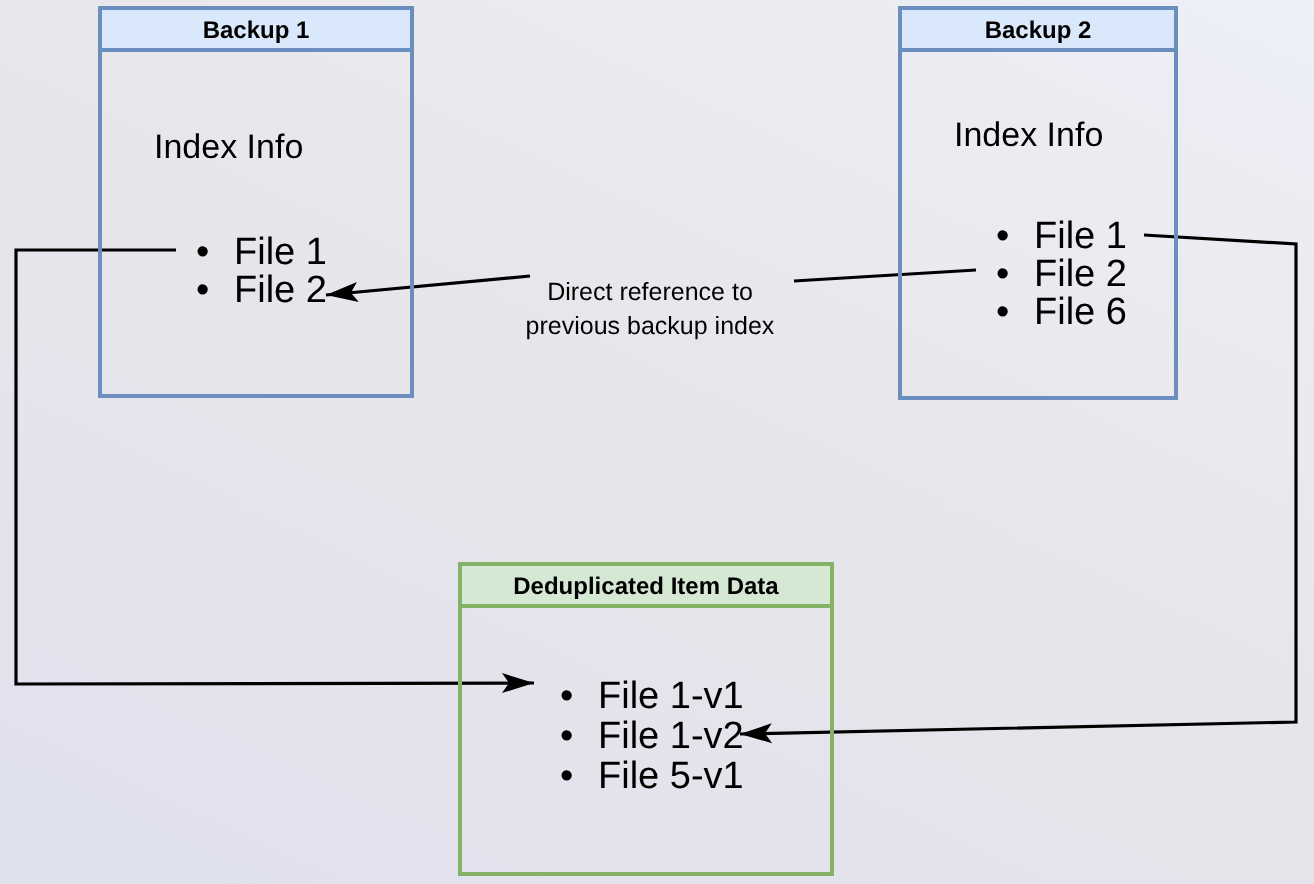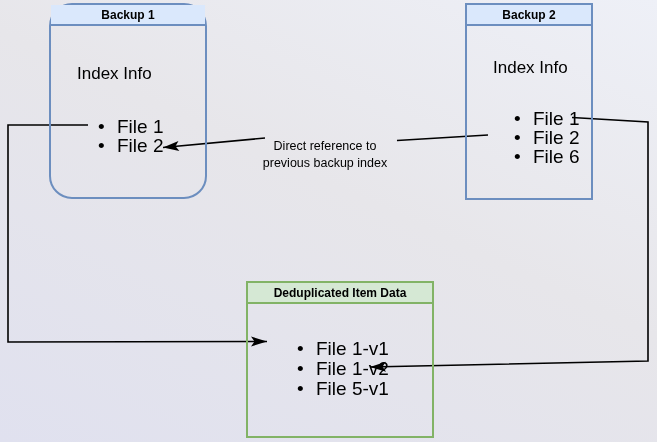--- a/index.html
+++ b/index.html
@@ -34,23 +34,23 @@
     display: flex;
     align-items: center;
     justify-content: center;
     font-size: 12px;
     font-weight: bold;
     border-bottom: 2px solid;
   }
   .node.blue  .node-header { background: var(--blue-node-header, #dae8fc); border-color: var(--blue-node-border, #6c8ebf); }
   .node.green .node-header { background: var(--green-node-header, #d5e8d4); border-color: var(--green-node-border, #82b366); }
 
-  #backup1 { left: 49px;  top: 3px;   width: 158px; height: 196px; border-radius: 23px; }
-  #backup2 { left: 465px; top: 3px;   width: 128px; height: 197px; text-align: center; }
-  #dedup   { left: 229px; top: 281px; width: 188px; height: 157px; margin-left: 17px; }
+  #backup1 { left: 49px;  top: 3px;   width: 158px; height: 196px; }
+  #backup2 { left: 449px; top: 3px;   width: 140px; height: 197px; text-align: center; }
+  #dedup   { left: 229px; top: 281px; width: 188px; height: 157px; }
 
   .subtitle { position: absolute; font-size: 17px; }
   #backup1 .subtitle { left: 26px; top: 59px; }
   #backup2 .subtitle { left: 26px; top: 53px; }
 
   ul.file-list { list-style: none; margin: 0; padding: 0; position: absolute; font-size: 19px; }
   ul.file-list li { position: relative; height: 19px; line-height: 19px; padding-left: 22px; white-space: nowrap; }
   ul.file-list li::before { content: "\2022"; position: absolute; left: 3px; }
   #backup1 ul.file-list { left: 44px; top: 112px; }
   #backup2 ul.file-list { left: 44px; top: 104px; }

